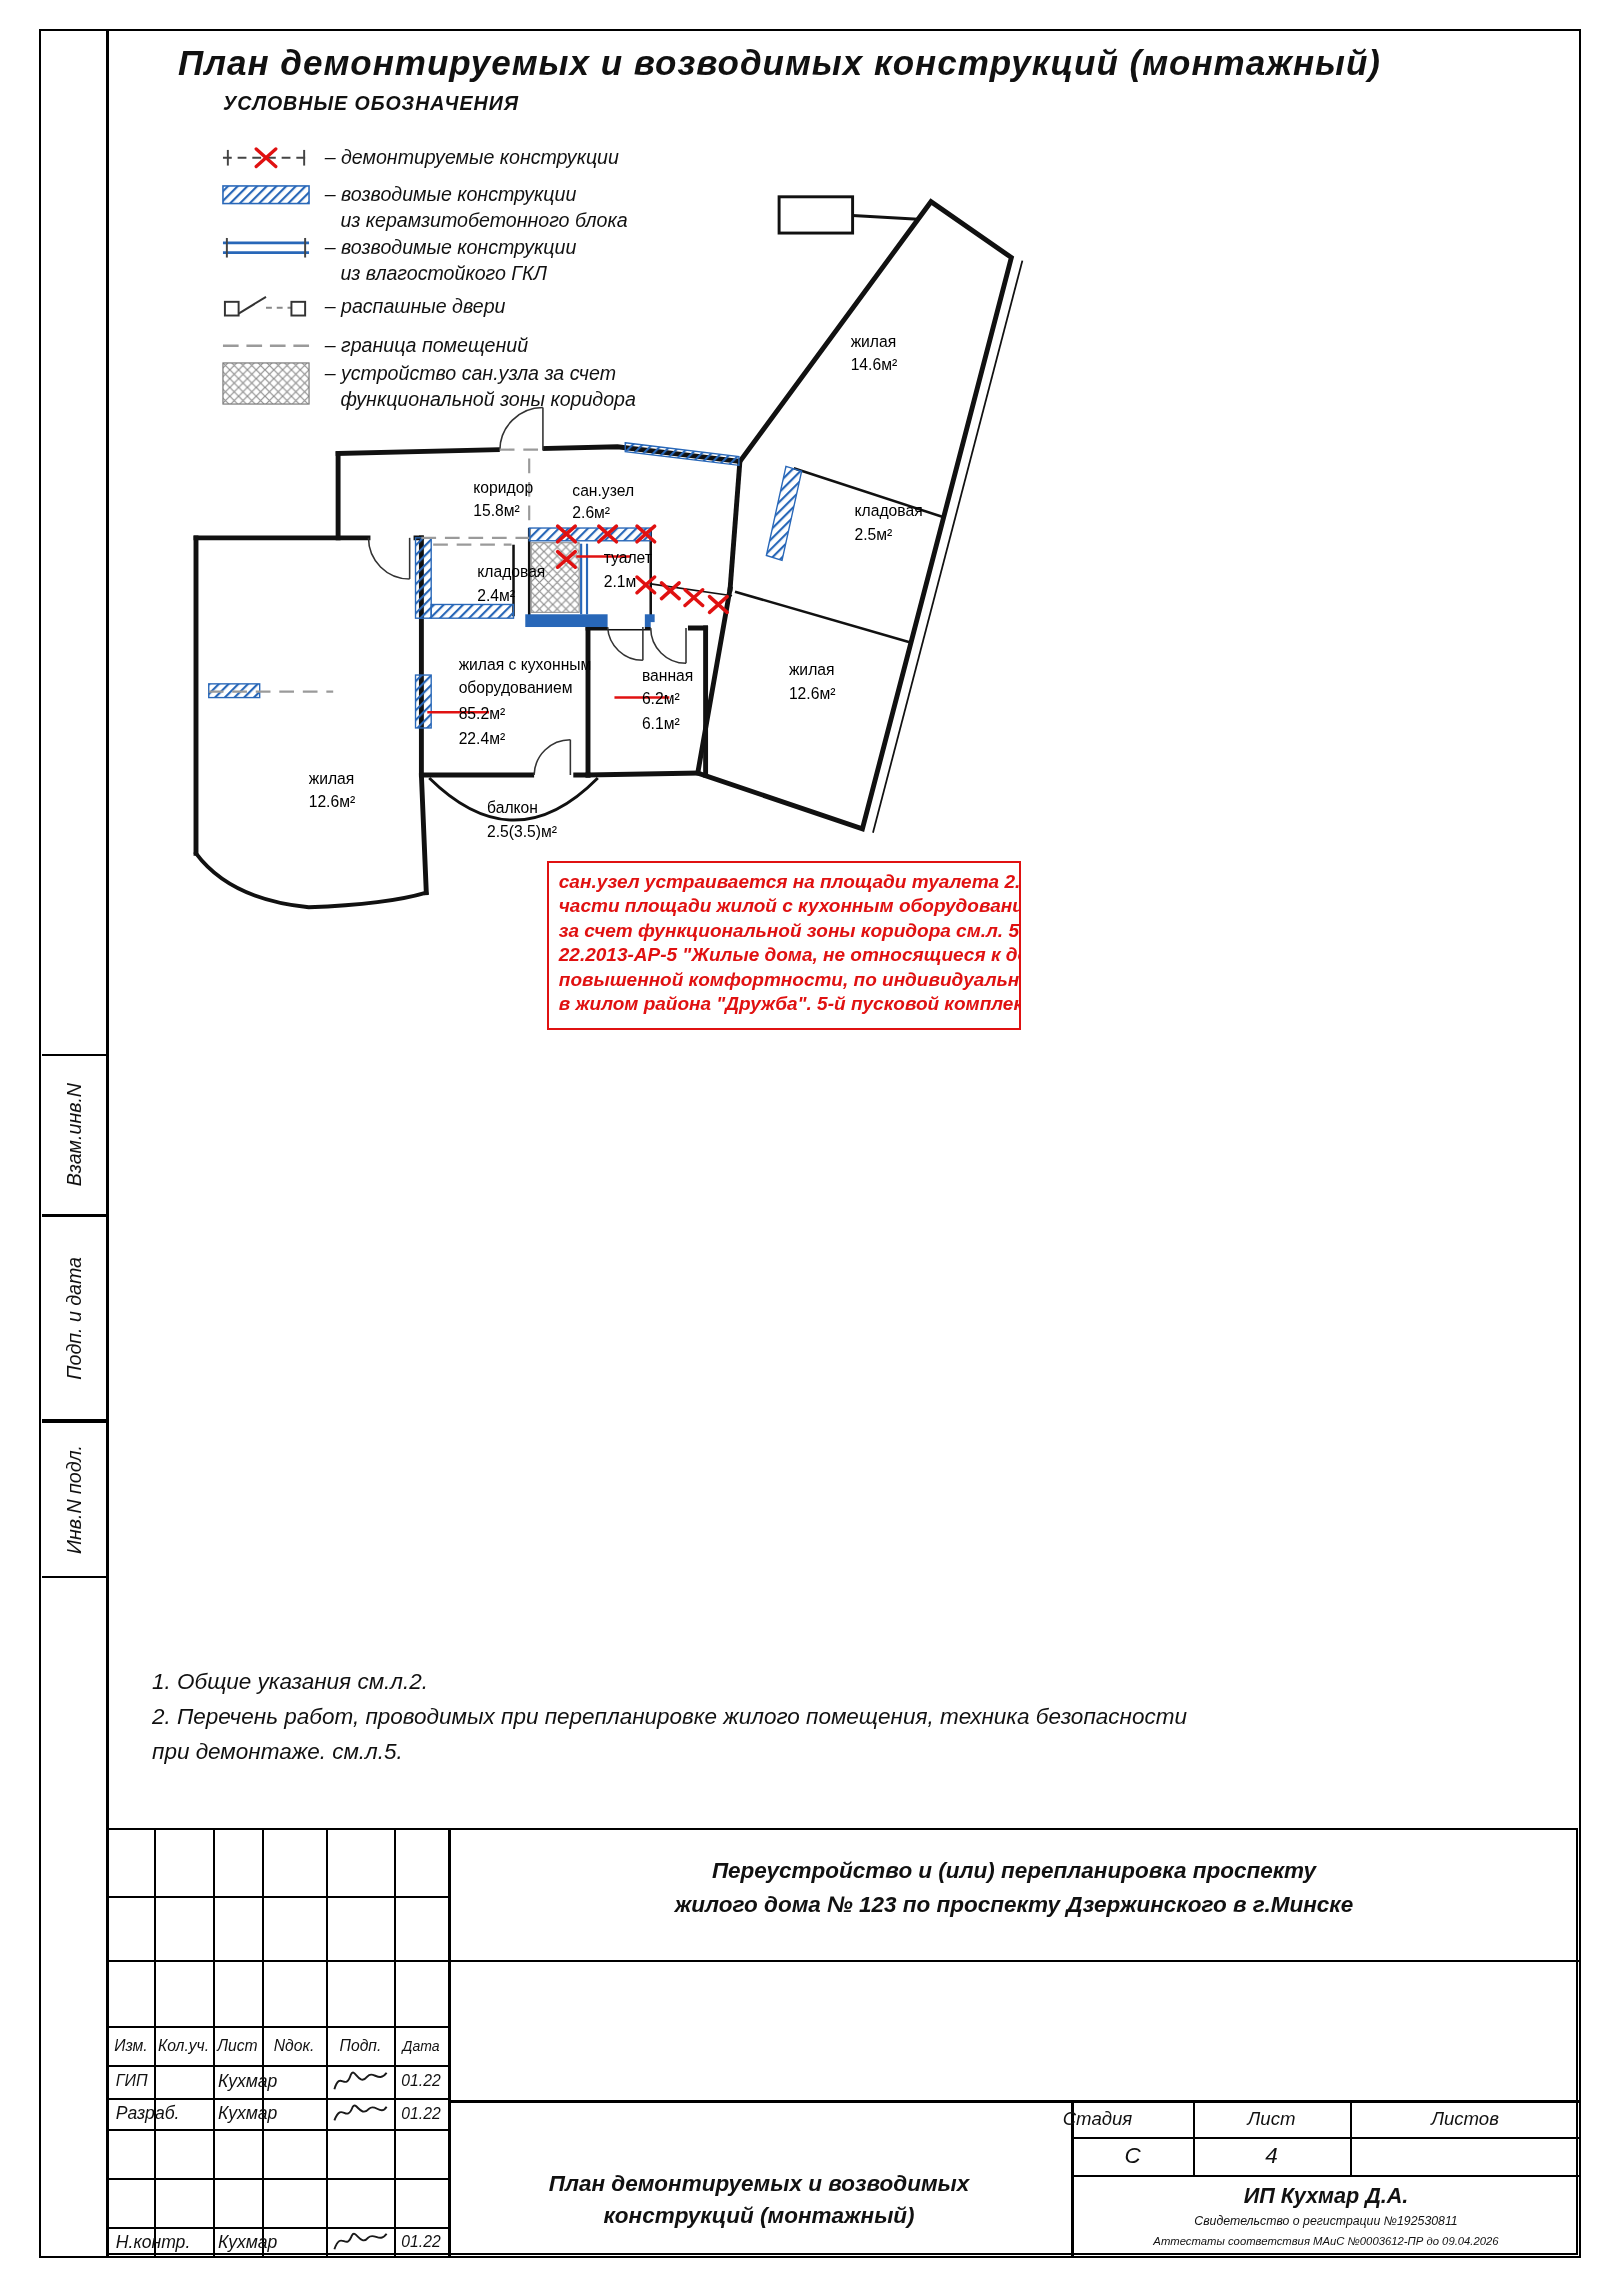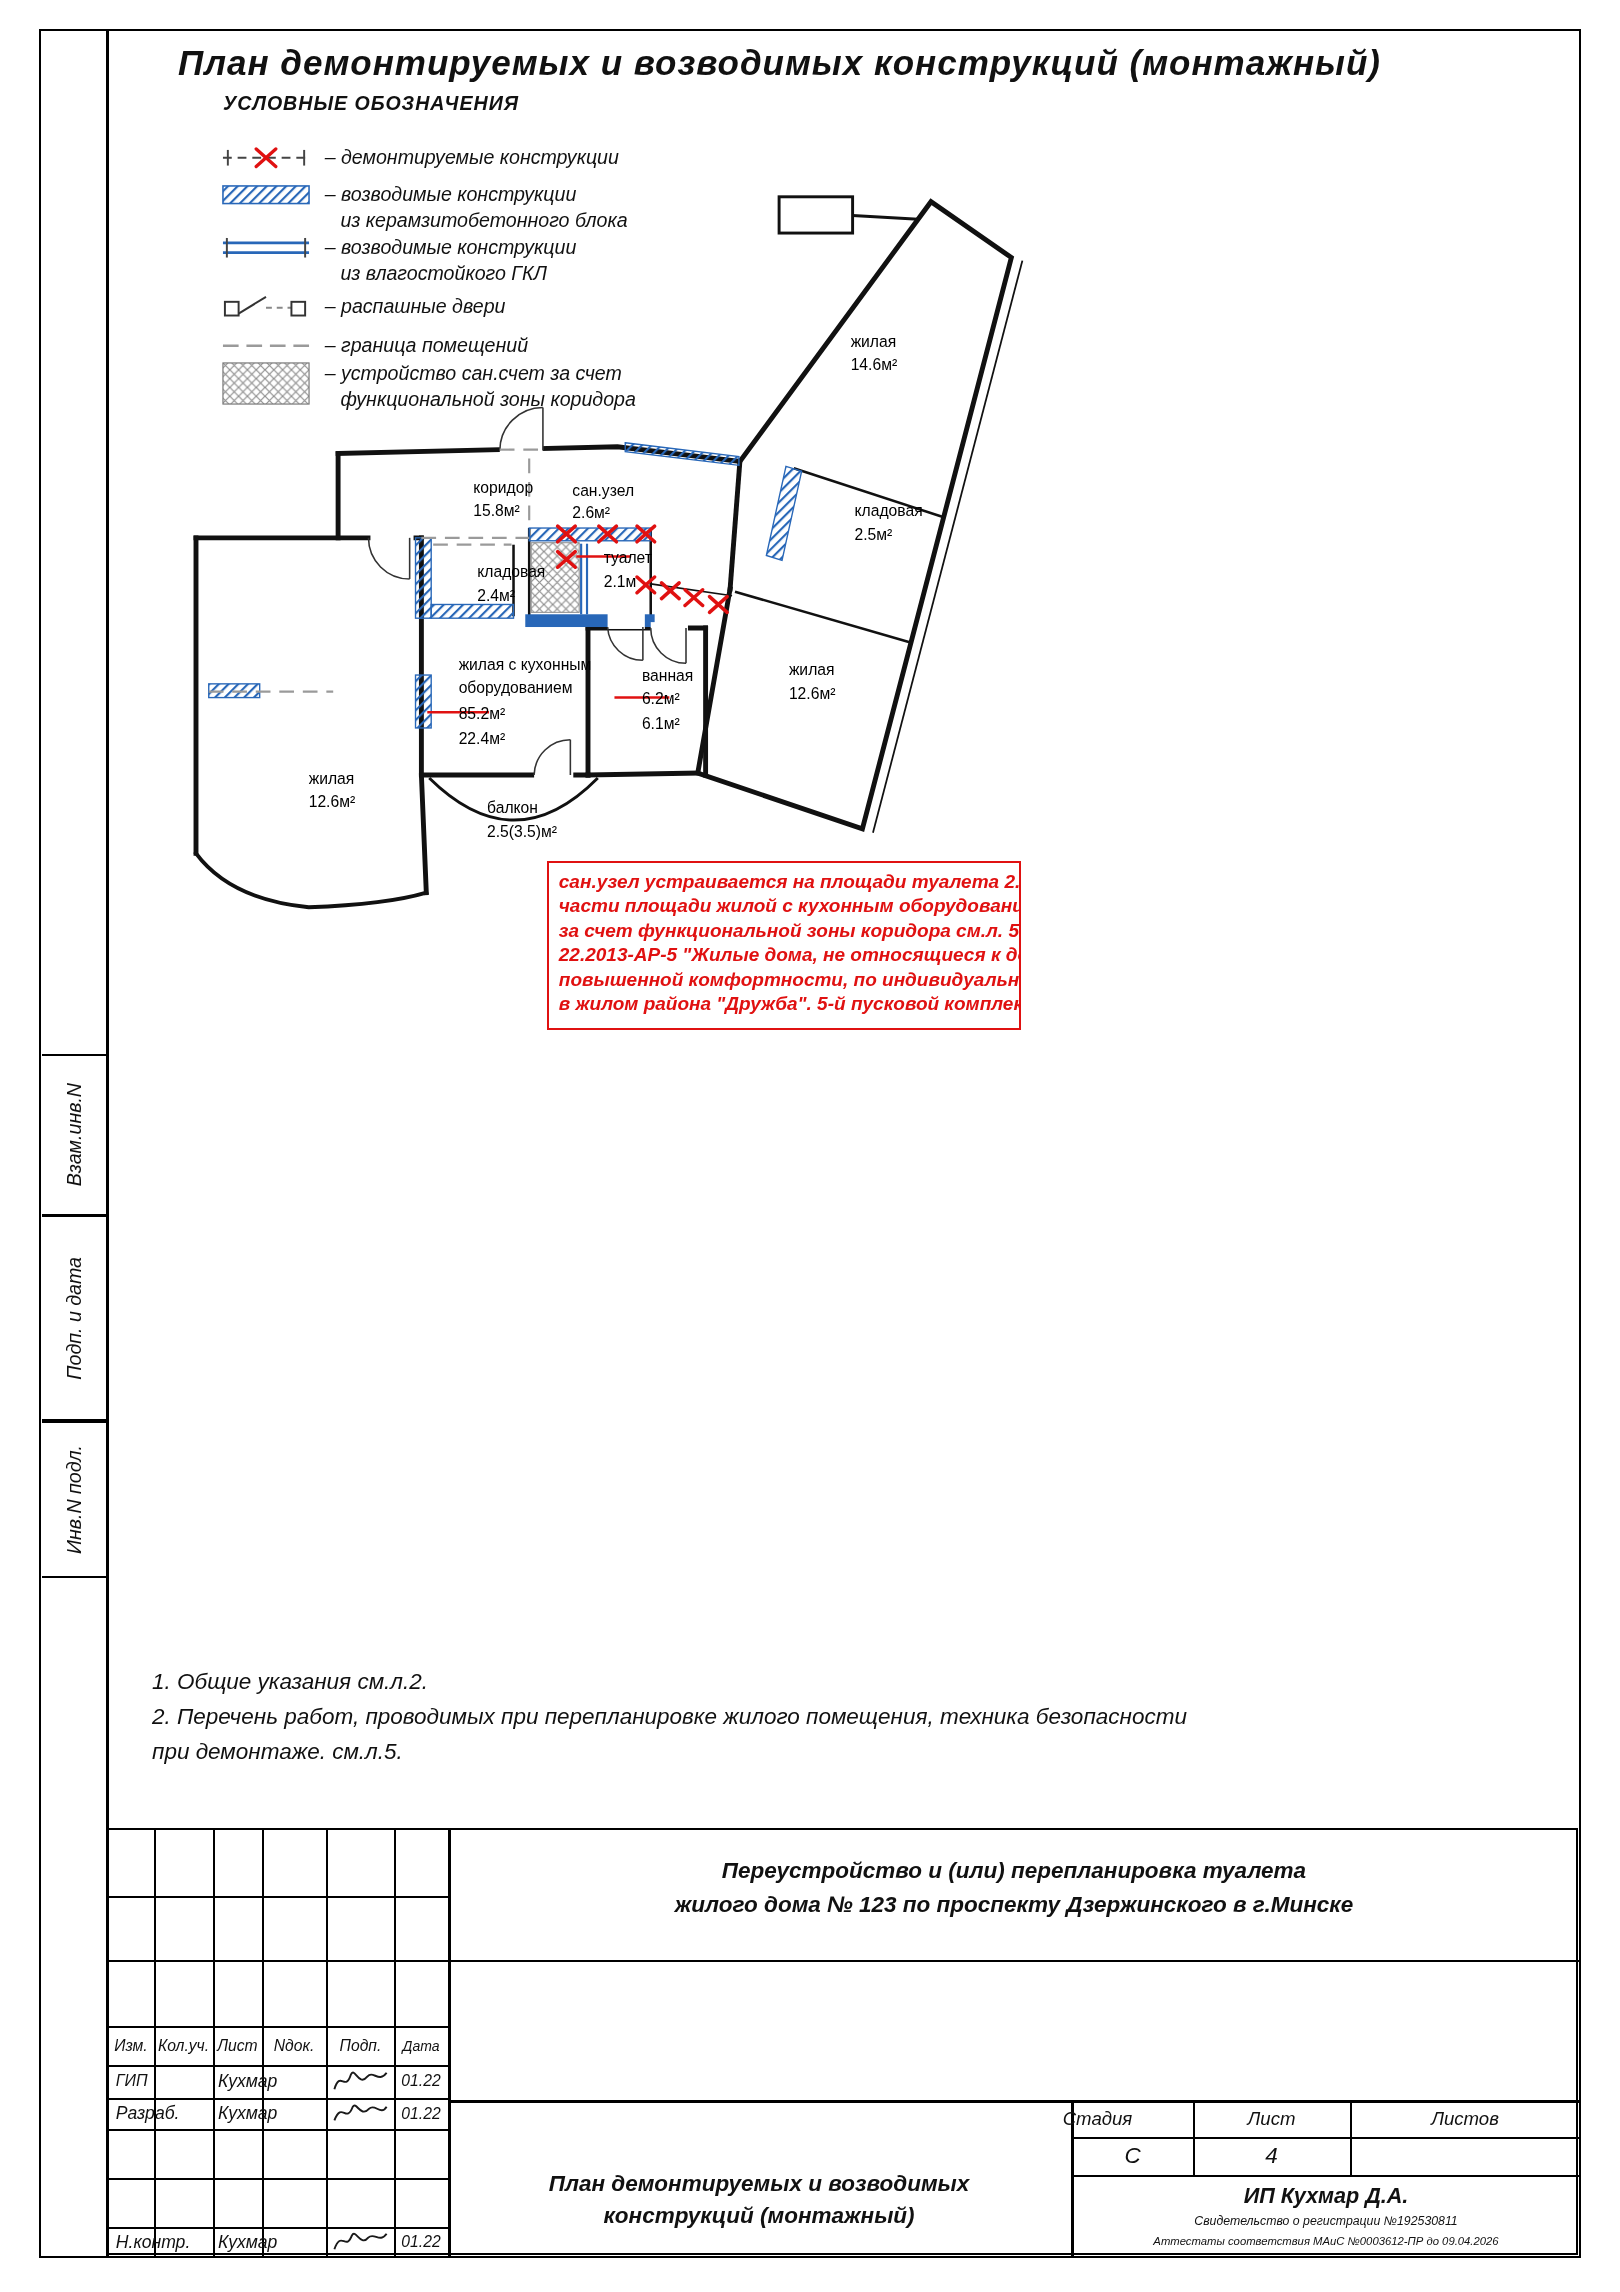--- a/index.html
+++ b/index.html
@@ -98,21 +98,21 @@
   <div class="legend-row" style="top:361px">
     <svg class="legend-sym" width="90" height="45" viewBox="0 0 92 46">
       <defs>
           <pattern id="ch-l" width="9" height="9" patternUnits="userSpaceOnUse">
         <path d="M0,0L9,9M9,0L0,9" stroke="#8d8d8d" stroke-width="1.2" fill="none"></path>
           </pattern>
         </defs>
       <rect x="2" y="2" width="88" height="42" fill="url(#ch-l)" stroke="#777" stroke-width="1.2"></rect>
     </svg>
     <div class="legend-label">
-      <div>– устройство сан.счет за счет</div>
+      <div>– устройство сан.узла за счет</div>
       <div class="l2">функциональной зоны коридора</div>
     </div>
   </div>
 
   <div class="plan-wrap">
   <svg width="882" height="765" viewBox="0 0 900 780">
     <defs>
       <pattern id="bh" width="7" height="7" patternUnits="userSpaceOnUse" patternTransform="rotate(45)">
         <line x1="1" y1="0" x2="1" y2="7" stroke="#2867b8" stroke-width="2.4"></line>
       </pattern>
@@ -318,21 +318,21 @@
     </svg>
     <div class="tb-t" style="left:286px;top:268px;width:54px;height:31px;font-size:15.7px">01.22</div>
 
     <div class="tb-t tb-left" style="left:7.8px;top:397px;width:94px;height:30px;font-size:17.6px">Н.контр.</div>
     <div class="tb-t tb-left" style="left:110px;top:397px;width:104px;height:30px;font-size:17.6px">Кухмар</div>
     <svg class="sig" style="left:222px;top:397px" width="61" height="29" viewBox="0 0 62 30">
       <path d="M4,23 C11,3 16,25 22,9 C26,1 31,21 39,11 C45,5 51,17 58,7" stroke="#1a1a1a" stroke-width="2" fill="none"></path>
     </svg>
     <div class="tb-t" style="left:286px;top:397px;width:54px;height:30px;font-size:15.7px">01.22</div>
 
-    <div class="tb-t" style="left:340px;top:24.5px;width:1132px;height:33px;font-size:22.5px;font-weight:bold">Переустройство и (или) перепланировка туалета</div>
+    <div class="tb-t" style="left:340px;top:24.5px;width:1132px;height:33px;font-size:22.5px;font-weight:bold">Переустройство и (или) перепланировка проспекту</div>
     <div class="tb-t" style="left:340px;top:58px;width:1132px;height:33px;font-size:22.5px;font-weight:bold">жилого дома № 123 по проспекту Дзержинского в г.Минске</div>
 
     <div class="tb-t" style="left:928px;top:270px;width:123px;height:37px;font-size:18.6px">Стадия</div>
     <div class="tb-t" style="left:1085px;top:270px;width:157px;height:37px;font-size:18.6px">Лист</div>
     <div class="tb-t" style="left:1242px;top:270px;width:230px;height:37px;font-size:18.6px">Листов</div>
     <div class="tb-t" style="left:963px;top:307px;width:123px;height:38px;font-size:22.5px">С</div>
     <div class="tb-t" style="left:1085px;top:307px;width:157px;height:38px;font-size:22.5px">4</div>
 
     <div class="tb-t" style="left:340px;top:370px;width:622px;height:32px;font-size:22.5px;font-weight:bold">конструкций (монтажный)</div>
     <div class="tb-t" style="left:340px;top:338px;width:622px;height:32px;font-size:22.5px;font-weight:bold">План демонтируемых и возводимых</div>

